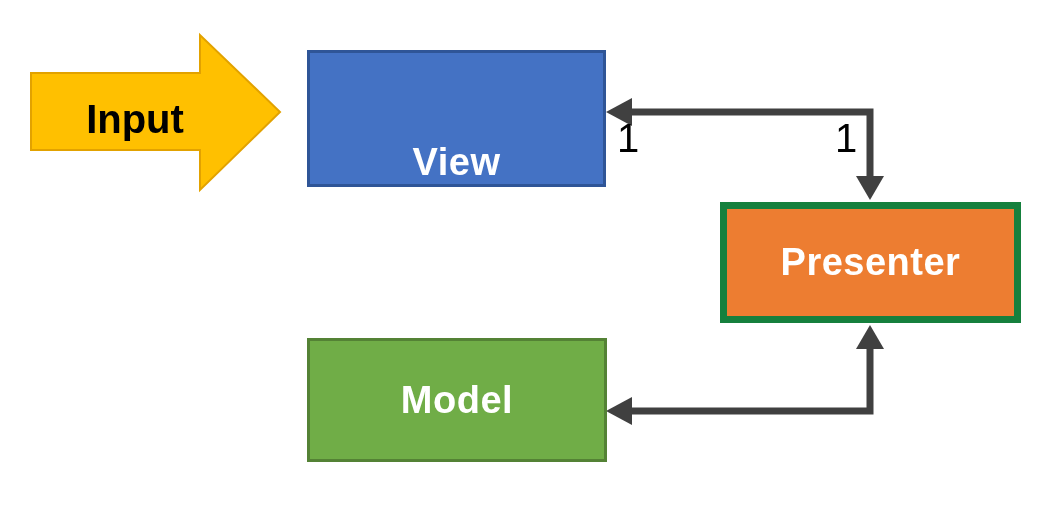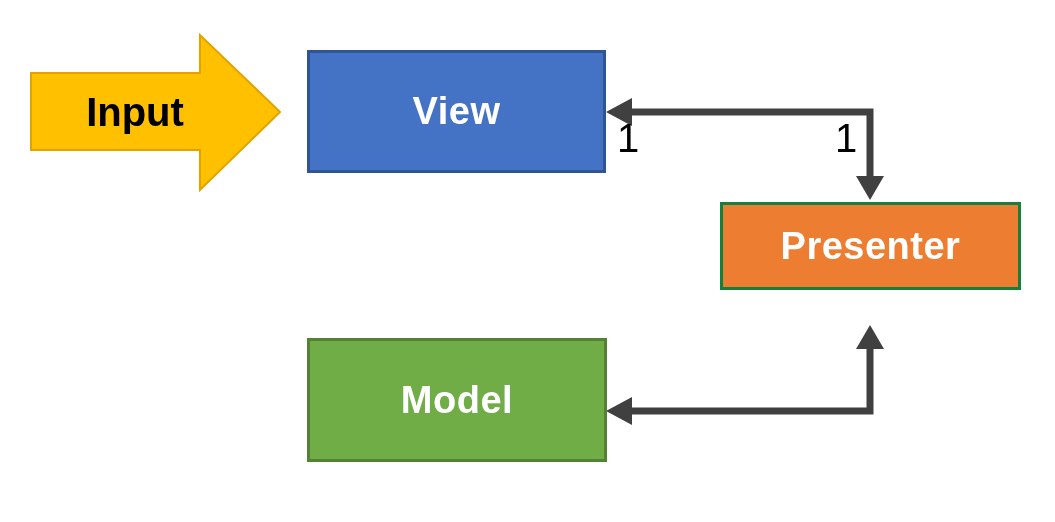--- a/index.html
+++ b/index.html
@@ -30,39 +30,40 @@
     justify-content: center;
   }
   .node-label {
     color: #ffffff;
     font-weight: bold;
     font-size: 38px;
     letter-spacing: 0.5px;
   }
   .node-view {
     left: 307px; top: 50px;
-    width: 299px; height: 123px;
+    width: 299px; height: 137px;
     background: #4472C4;
     border: 3px solid #2F5597;
+    align-items: flex-end;
   }
   .node-presenter {
     left: 720px; top: 202px;
-    width: 301px; height: 88px;
+    width: 301px; height: 121px;
     background: #ED7D31;
-    border: 3px solid #15803d;
+    border: 7px solid #15803d;
   }
   .node-model {
     left: 307px; top: 338px;
     width: 300px; height: 124px;
     background: #70AD47;
     border: 3px solid #548235;
   }
   .input-label {
     position: absolute;
-    left: 31px; top: 73px;
+    left: 31px; top: 80px;
     width: 208px; height: 78px;
     display: flex;
     align-items: center;
     justify-content: center;
     color: #000000;
     font-weight: bold;
     font-size: 40px;
   }
   .multiplicity {
     position: absolute;

